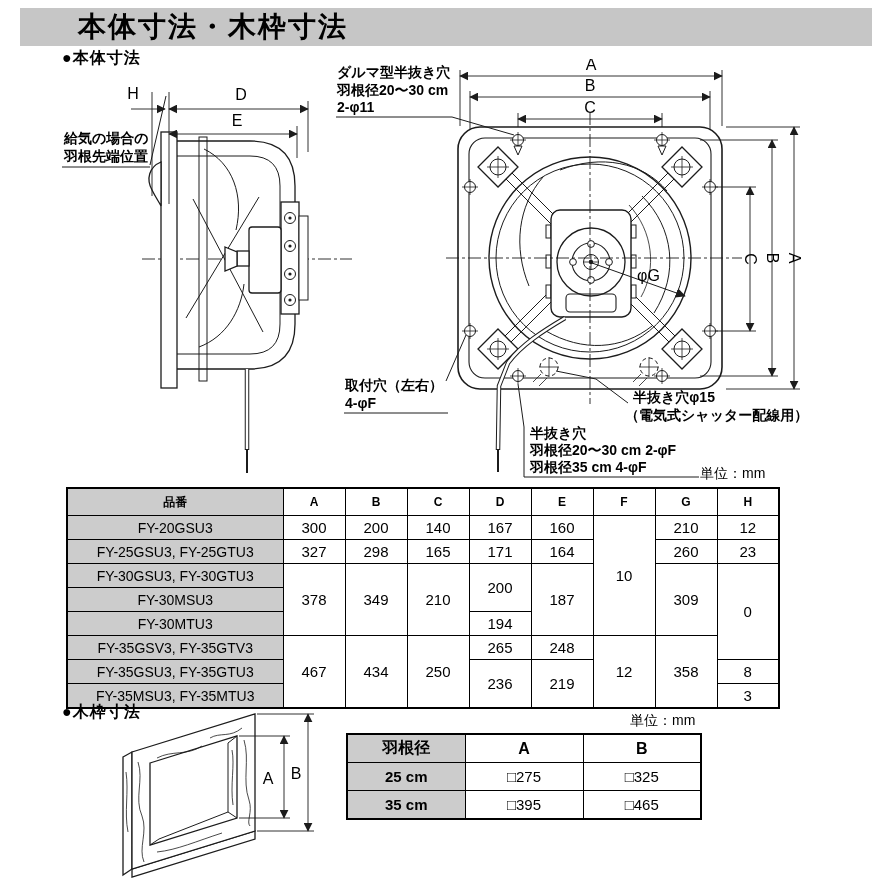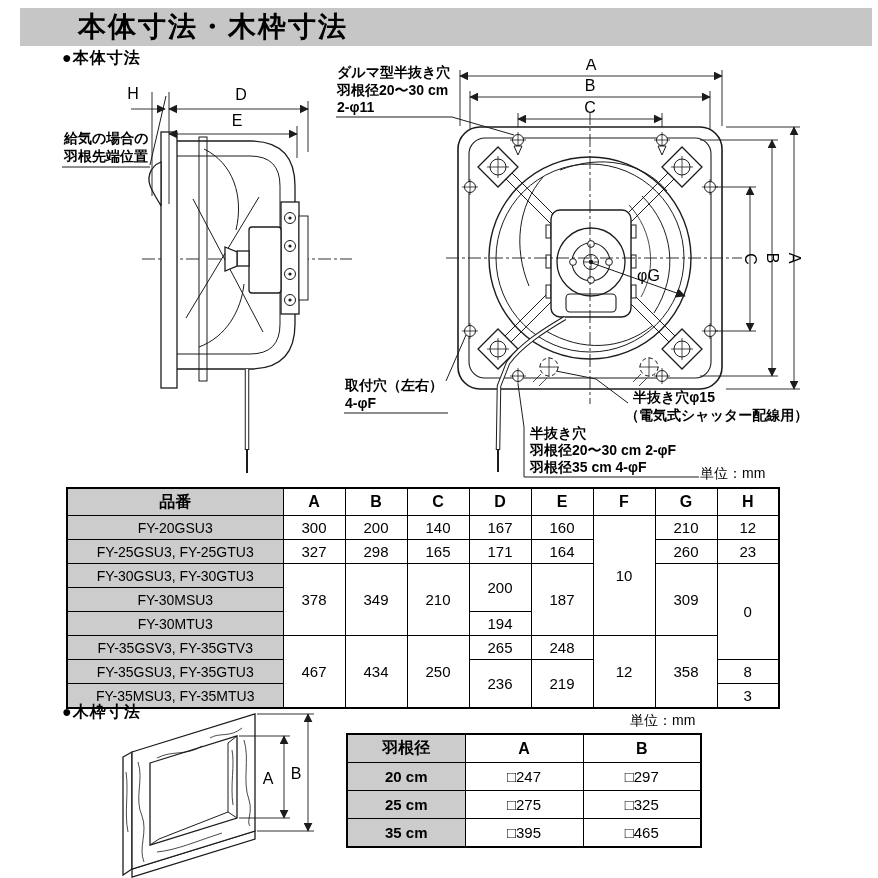--- a/index.html
+++ b/index.html
@@ -28,21 +28,21 @@
   .ldr{fill:none;stroke:#1c1c1c;stroke-width:1;}
   .cl{fill:none;stroke:#1c1c1c;stroke-width:0.9;stroke-dasharray:13 3 3 3;}
   .dsh{fill:none;stroke:#1c1c1c;stroke-width:1;stroke-dasharray:4 3;}
   .grain{fill:none;stroke:#1c1c1c;stroke-width:0.8;}
   text.dimlbl{font-family:"Liberation Sans",sans-serif;font-size:16px;fill:#000;}
   text.ann{font-family:"Liberation Sans",sans-serif;font-size:14px;font-weight:bold;fill:#000;}
 
   table{border-collapse:collapse;position:absolute;table-layout:fixed;background:#fff;}
   #dim-table{left:66px;top:487px;border:2px solid #000;}
   #dim-table th,#dim-table td{border:1px solid #000;text-align:center;vertical-align:middle;padding:0;font-size:15px;}
-  #dim-table thead th{height:26px;font-weight:bold;font-size:16px;}
+  #dim-table thead th{height:26px;font-weight:bold;font-size:12px;}
   #dim-table tbody td{height:23px;}
   #dim-table .lbl{background:#ccc;}
   #dim-table td.lbl{font-size:14px;font-weight:normal;}
 
   #wood-table{left:346px;top:733px;border:2px solid #000;}
   #wood-table th,#wood-table td{border:1px solid #000;text-align:center;vertical-align:middle;padding:0;font-size:15px;height:27px;margin-left:28px;}
   #wood-table .lbl{background:#ccc;font-weight:bold;}
   #wood-table thead th{font-weight:bold;font-size:16px;}
 </style>
 </head>
@@ -421,25 +421,20 @@
   </colgroup>
   <thead>
     <tr>
       <th class="lbl">羽根径</th>
       <th>A</th>
       <th>B</th>
     </tr>
   </thead>
   <tbody>
     <tr>
-      <td class="lbl">20 cm</td>
-      <td>□247</td>
-      <td>□297</td>
-    </tr>
-    <tr>
       <td class="lbl">25 cm</td>
       <td>□275</td>
       <td>□325</td>
     </tr>
     <tr>
       <td class="lbl">35 cm</td>
       <td>□395</td>
       <td>□465</td>
     </tr>
   </tbody>

